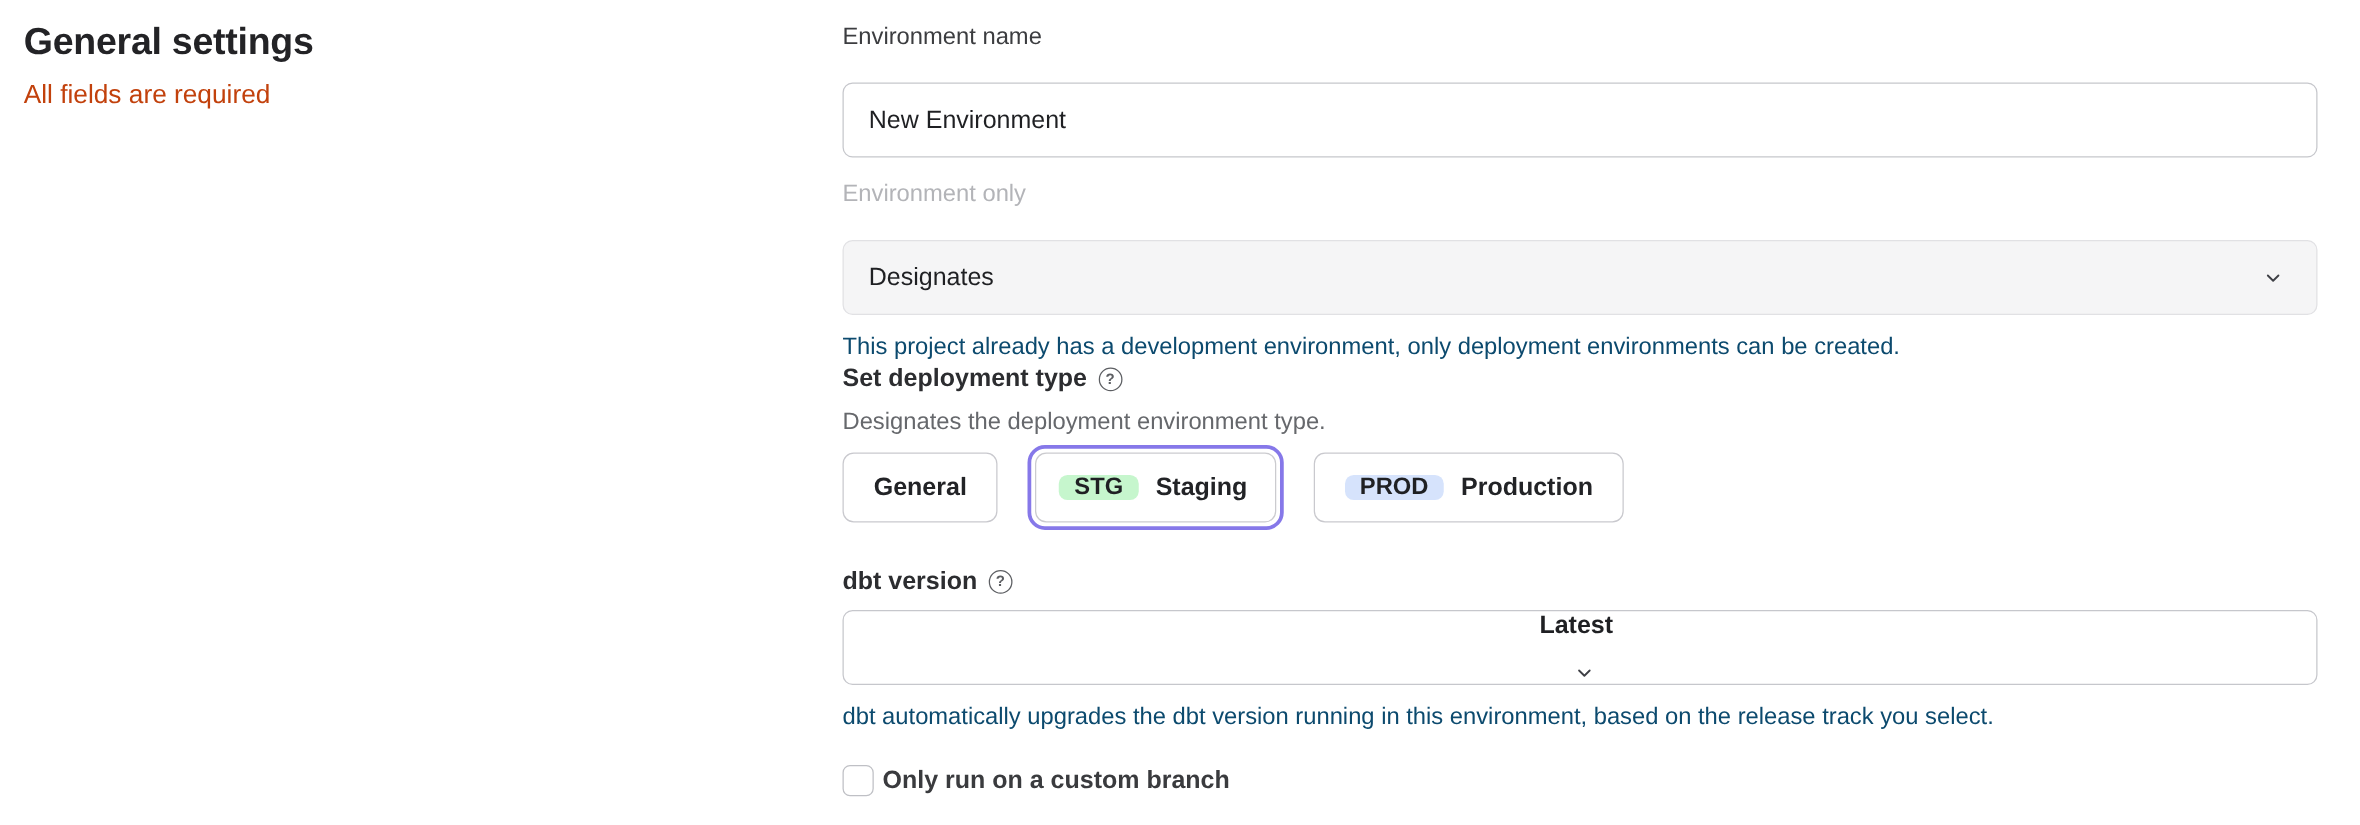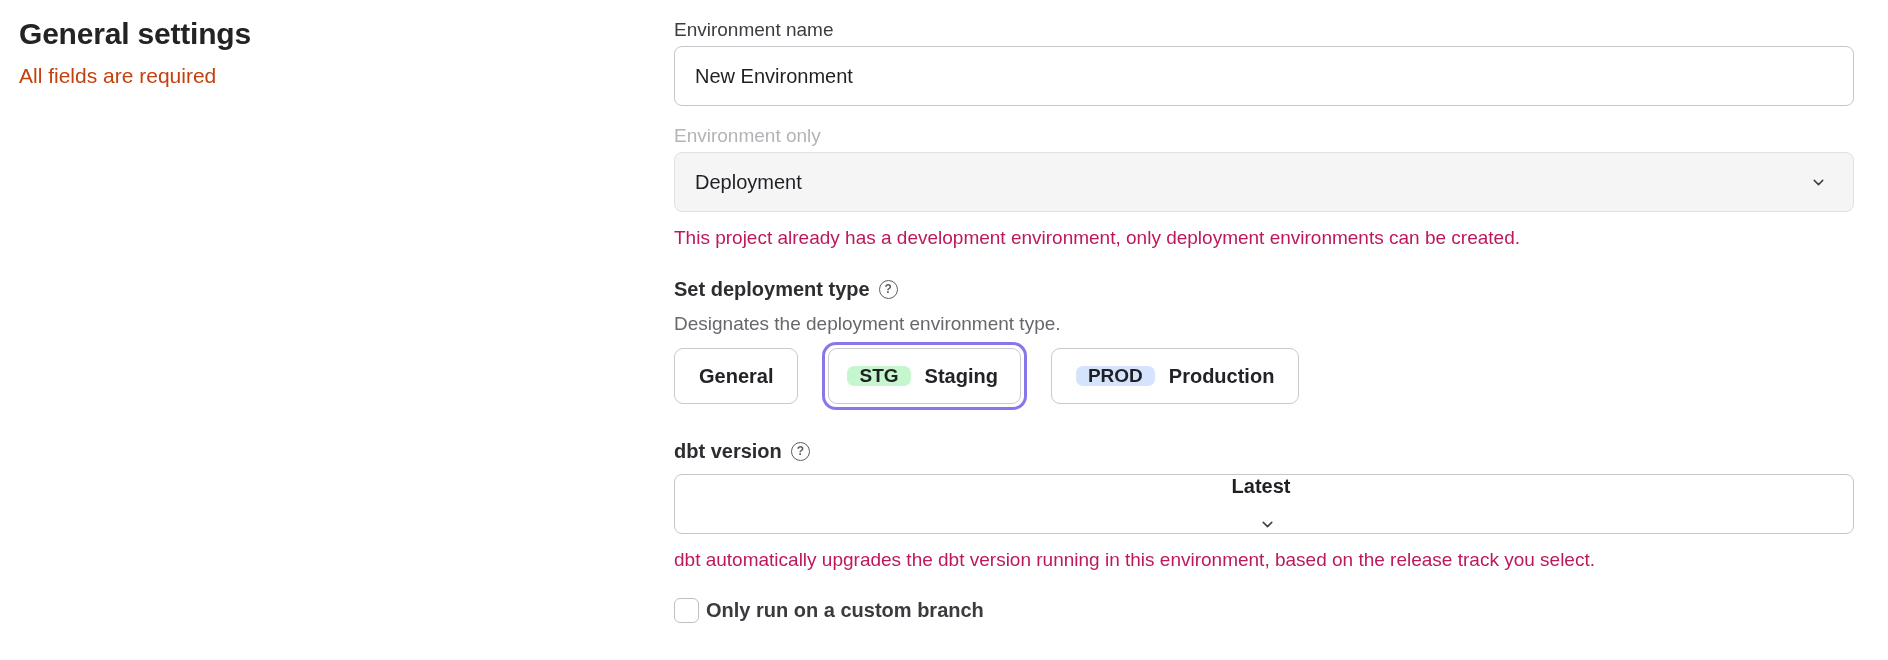--- a/index.html
+++ b/index.html
@@ -17,41 +17,40 @@
   .page-title { font-size:30px; font-weight:700; color:#232326; line-height:40px; letter-spacing:-.2px; }
   .page-subtitle { margin-top:10px; font-size:21px; color:#c2410c; line-height:24px; }
 
   
   .form-col { position:absolute; left:674px; top:0; width:1180px; }
 
   .field-label { margin-top:18px; font-size:19px; line-height:24px; color:#3c3d40; }
   .field-label.disabled { color:#b3b4b8; }
 
   .text-input, .select {
-    margin-top:4px;
+    margin-top:24px;
     width:100%; height:60px;
     border:1px solid #c6c7cc;
     border-radius:8px;
     background:#ffffff;
     display:flex; align-items:center;
     padding:0 26px 0 20px;
     font-size:20px; font-weight:500; color:#1f2023;
   }
   .select { justify-content:space-between; cursor:pointer; }
   .select.disabled {
     background:#f5f5f6;
     border-color:#e1e1e4;
     cursor:default;
   }
   .select .chevron { flex:0 0 auto; margin-left:12px; display:flex; }
 
-  .helper-text { margin-top:14px; font-size:19px; line-height:24px; color:#be185d; }
+  .helper-text { margin-top:14px; font-size:19px; line-height:24px; color:#0c4a6e; }
 
   .section-heading {
-    margin-top:26px;
     display:flex; align-items:center; gap:9px;
     font-size:20px; font-weight:700; color:#2c2d30; line-height:26px;
   }
   .help-icon {
     width:19px; height:19px;
     border:1.4px solid #5c5e62; border-radius:50%;
     display:inline-flex; align-items:center; justify-content:center;
     font-size:12px; font-weight:600; color:#5c5e62; line-height:1;
   }
   .section-desc { margin-top:10px; font-size:19px; line-height:24px; color:#66686c; }
@@ -107,21 +106,21 @@
 
 <div class="form-col">
 
   <div class="field-label">Environment name</div>
   <div class="text-input">
     <span>New Environment</span>
   </div>
 
   <div class="field-label disabled">Environment only</div>
   <div class="select disabled">
-    <span>Deployment</span>
+    <span>Designates</span>
     <span class="chevron">
       <svg width="17" height="17" viewBox="0 0 16 16">
           <path d="M4 6l4 4 4-4" fill="none" stroke="#3f4046" stroke-width="1.4" stroke-linecap="round" stroke-linejoin="round"></path>
         </svg>
     </span>
   </div>
   <div class="helper-text">This project already has a development environment, only deployment environments can be created.</div>
 
   <div class="section-heading">
     <span>Set deployment type</span>

